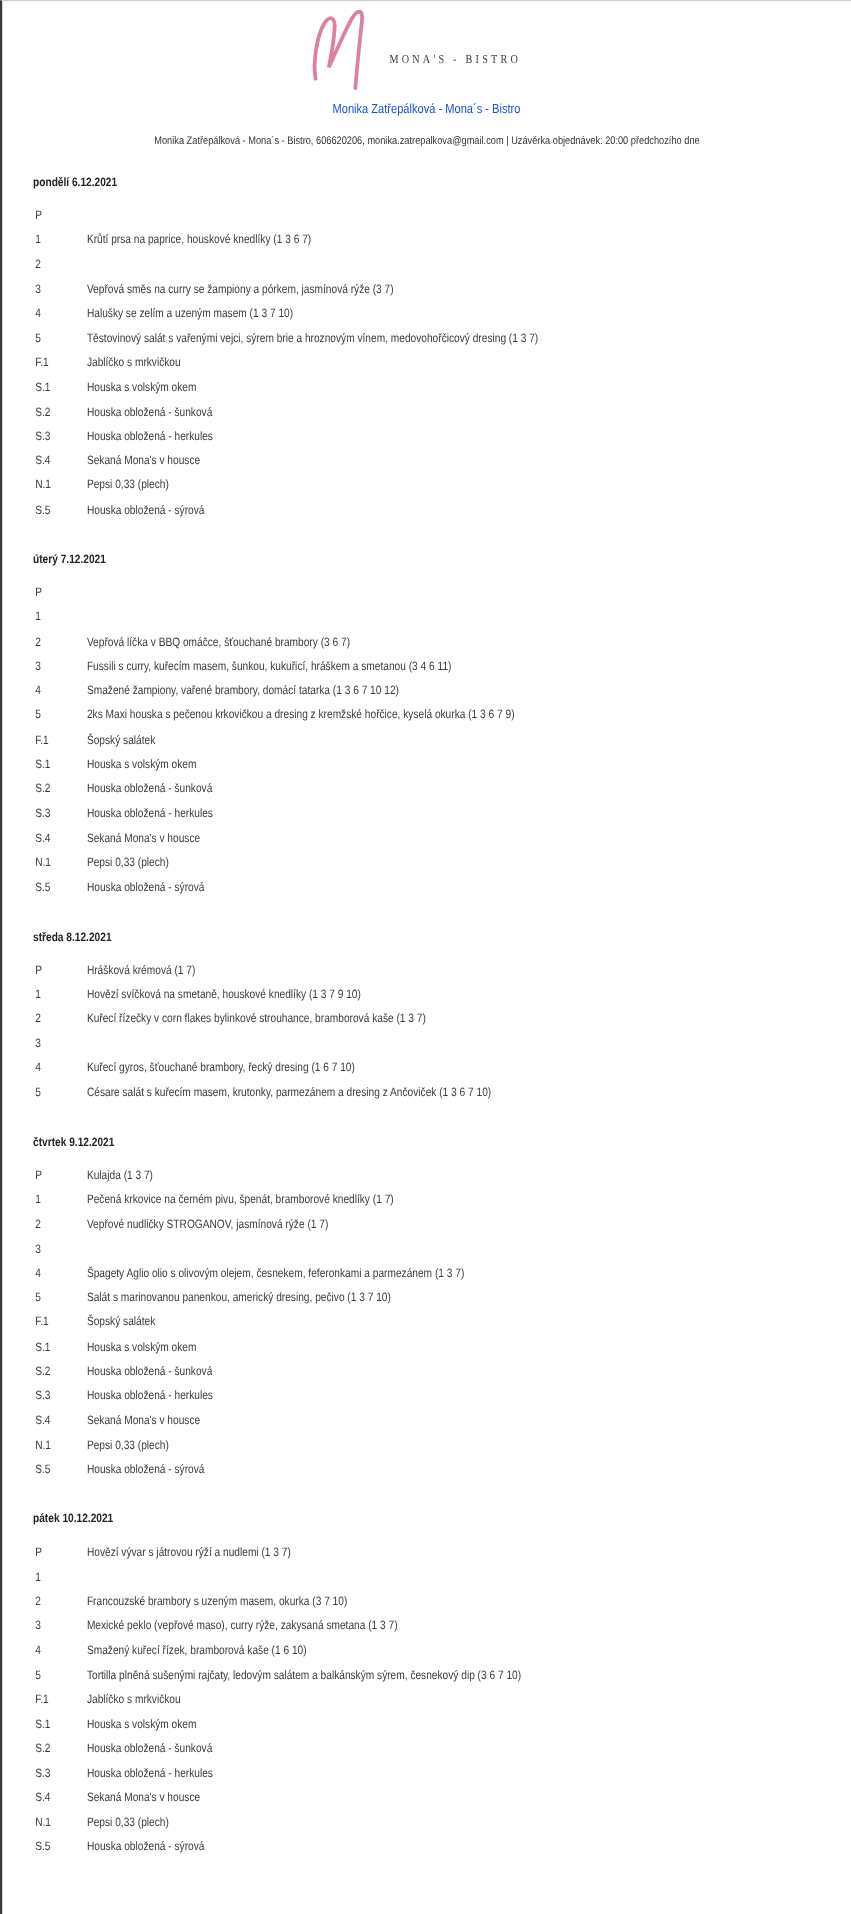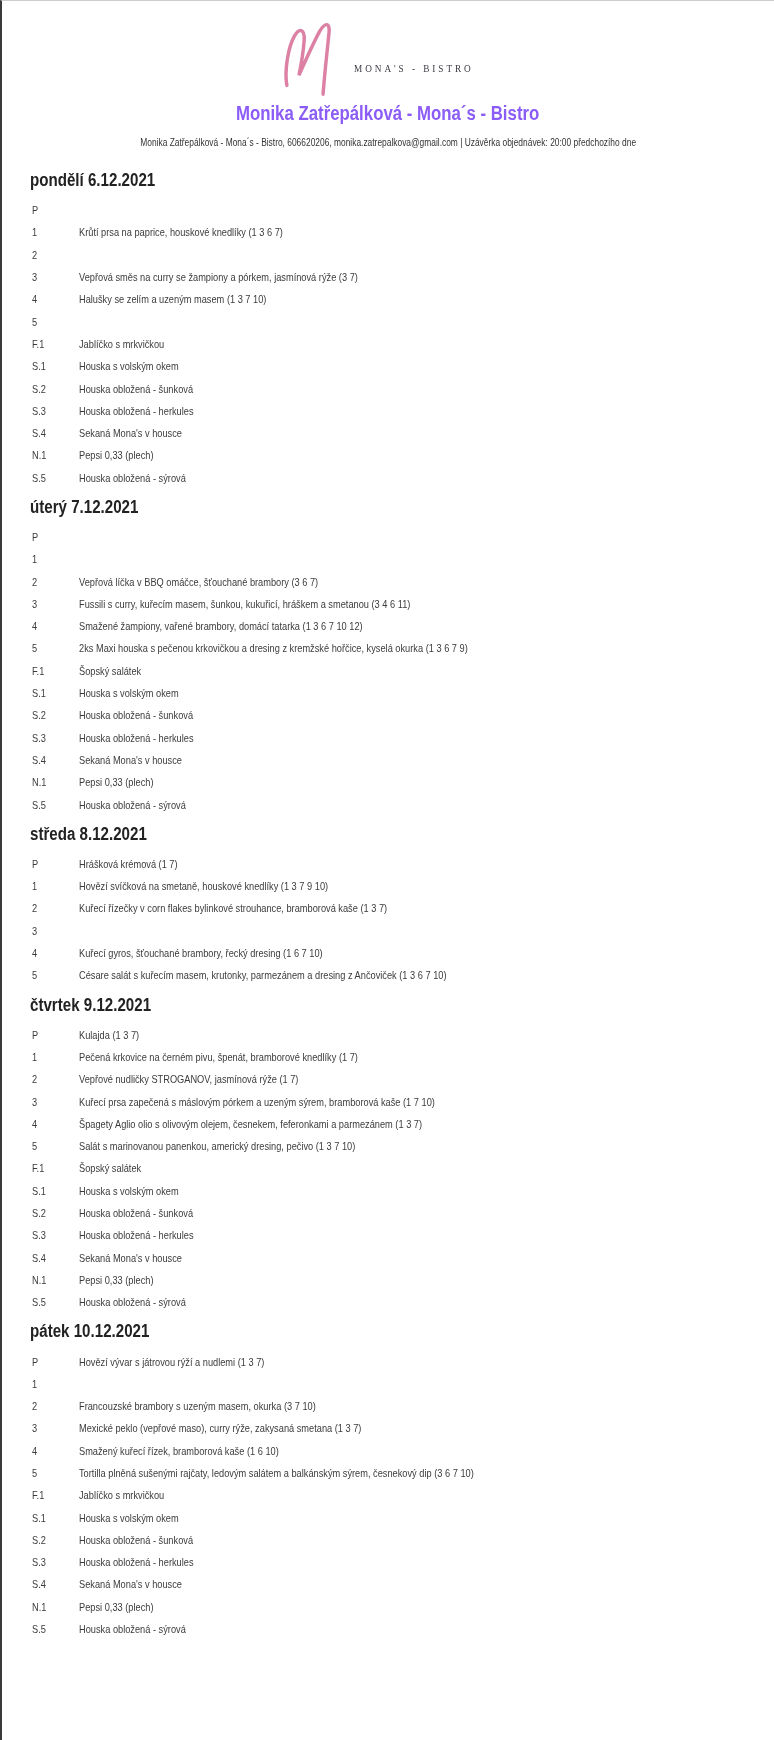--- a/index.html
+++ b/index.html
@@ -17,55 +17,55 @@
   
   .txt {
     display: inline-block;
     transform: scaleX(0.84);
     transform-origin: 0 50%;
     white-space: nowrap;
   }
   .center { text-align: center; }
   .center .txt { transform-origin: 50% 50%; }
 
-  .header { padding-top: 14px; }
+  .header { }
   .logo {
     display: flex;
     align-items: center;
     justify-content: center;
     height: 86px;
   }
   .logo svg { width: 62px; height: 80px; }
   .brand {
     font-family: "Liberation Serif", serif;
     font-size: 11px;
     letter-spacing: 3.5px;
     color: #3c3c44;
     margin-left: 12px;
     margin-top: 20px;
   }
   .title-line {
-    font-weight: bold;
-    font-size: 20px;
+    font-weight: normal;
+    font-size: 12px;
     line-height: 24px;
-    color: #8b5cf6;
+    color: #1d4ed8;
   }
   .contact-line {
     font-size: 10px;
     line-height: 14px;
     color: #333333;
     margin-top: 11px;
   }
 
   .menu { padding: 20px 0 0 28px; }
-  .day { margin-top: 8px; }
+  .day { margin-top: 24px; }
   .day:first-child { margin-top: 0; }
   .day-heading {
     font-weight: bold;
-    font-size: 18px;
+    font-size: 11px;
     line-height: 20px;
     color: #222222;
     margin-bottom: 9px;
   }
   .row {
     display: flex;
     align-items: center;
     height: 22.3px;
     font-size: 11px;
   }
@@ -102,20 +102,21 @@
       <div class="row">
         <span class="code"><span class="txt">3</span></span>
         <span class="item"><span class="txt">Vepřová směs na curry se žampiony a pórkem, jasmínová rýže (3 7)</span></span>
       </div>
       <div class="row">
         <span class="code"><span class="txt">4</span></span>
         <span class="item"><span class="txt">Halušky se zelím a uzeným masem (1 3 7 10)</span></span>
       </div>
       <div class="row">
         <span class="code"><span class="txt">5</span></span>
+        <span class="item"><span class="txt">Těstovinový salát s vařenými vejci, sýrem brie a hroznovým vínem, medovohořčicový dresing (1 3 7)</span></span>
       </div>
       <div class="row">
         <span class="code"><span class="txt">F.1</span></span>
         <span class="item"><span class="txt">Jablíčko s mrkvičkou</span></span>
       </div>
       <div class="row">
         <span class="code"><span class="txt">S.1</span></span>
         <span class="item"><span class="txt">Houska s volským okem</span></span>
       </div>
       <div class="row">
@@ -227,21 +228,20 @@
       <div class="row">
         <span class="code"><span class="txt">1</span></span>
         <span class="item"><span class="txt">Pečená krkovice na černém pivu, špenát, bramborové knedlíky (1 7)</span></span>
       </div>
       <div class="row">
         <span class="code"><span class="txt">2</span></span>
         <span class="item"><span class="txt">Vepřové nudličky STROGANOV, jasmínová rýže (1 7)</span></span>
       </div>
       <div class="row">
         <span class="code"><span class="txt">3</span></span>
-        <span class="item"><span class="txt">Kuřecí prsa zapečená s máslovým pórkem a uzeným sýrem, bramborová kaše (1 7 10)</span></span>
       </div>
       <div class="row">
         <span class="code"><span class="txt">4</span></span>
         <span class="item"><span class="txt">Špagety Aglio olio s olivovým olejem, česnekem, feferonkami a parmezánem (1 3 7)</span></span>
       </div>
       <div class="row">
         <span class="code"><span class="txt">5</span></span>
         <span class="item"><span class="txt">Salát s marinovanou panenkou, americký dresing, pečivo (1 3 7 10)</span></span>
       </div>
       <div class="row">

